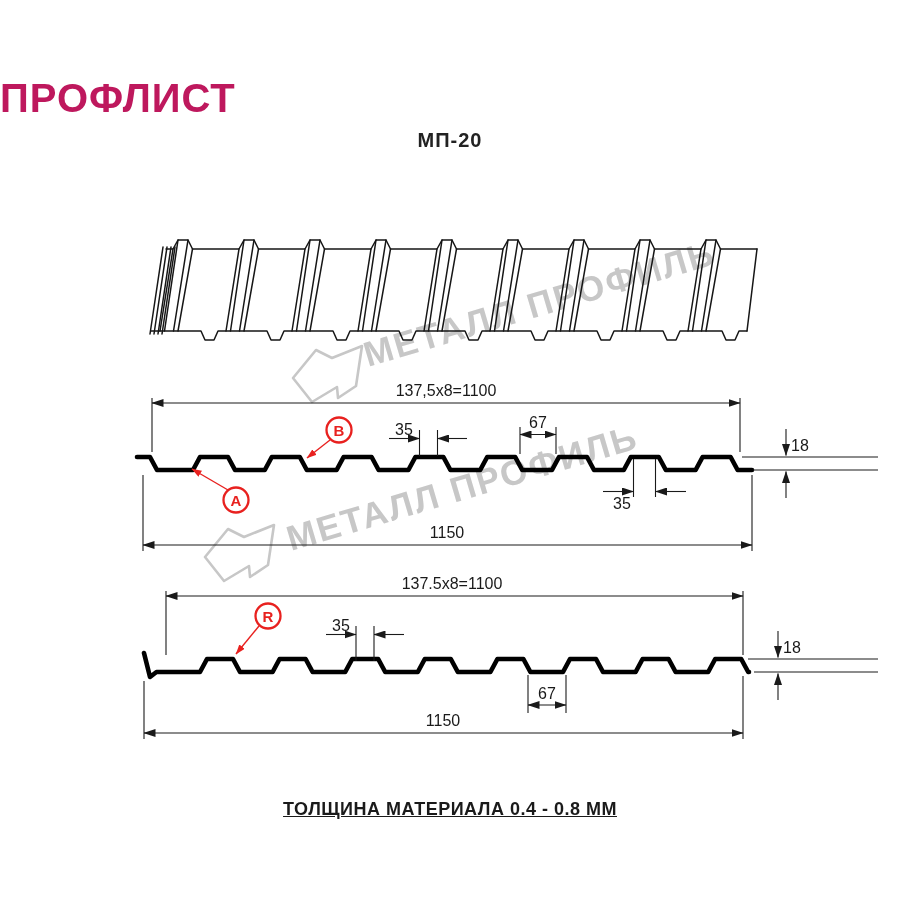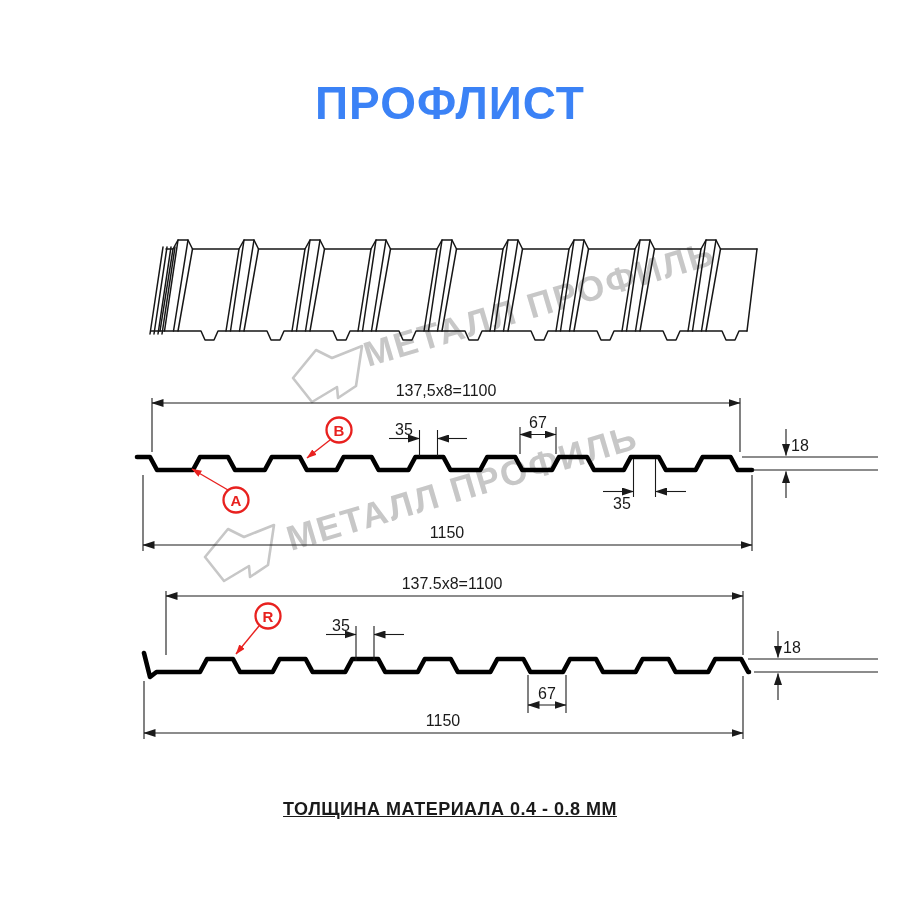--- a/index.html
+++ b/index.html
@@ -1,19 +1,19 @@
 <!DOCTYPE html>
 <html style="--red: #e8211f; --wm: #c7c7c7; --ink: #1a1a1a;"><head>
 <meta charset="utf-8">
 <style>
   html,body{margin:0;padding:0;background:#fff;}
   .page{position:relative;width:900px;height:900px;background:#fff;overflow:hidden;
         font-family:"Liberation Sans","DejaVu Sans",sans-serif;}
-  .title{position:absolute;top:76px;left:0;width:900px;text-align:center;
-         font-size:46px;font-weight:bold;letter-spacing:1px;color:#3b82f6;}
+  .title{position:absolute;top:76px;left:0;width:900px;text-align:left;
+         font-size:40px;font-weight:bold;letter-spacing:1px;color:#be185d;}
   .subtitle{position:absolute;top:129px;left:0;width:900px;text-align:center;
          font-size:20px;font-weight:bold;letter-spacing:1px;color:#222;}
   .footer{position:absolute;top:799px;left:0;width:900px;text-align:center;
          font-size:18px;font-weight:bold;letter-spacing:0.5px;color:#1a1a1a;text-decoration:underline;}
   svg{position:absolute;left:0;top:0;}
   .ln{stroke:var(--ink,#1a1a1a);stroke-width:1.1;fill:none;}
   .prof{stroke:#000;stroke-width:4.6;fill:none;stroke-linejoin:round;stroke-linecap:round;}
   .sk{stroke:#161616;stroke-width:1.5;fill:none;stroke-linejoin:round;stroke-linecap:round;}
   .dim{font-family:"Liberation Sans","DejaVu Sans",sans-serif;font-size:16px;fill:#1a1a1a;}
   .red{stroke:var(--red,#e8211f);stroke-width:2.3;fill:none;}
@@ -23,20 +23,21 @@
   .wm{font-family:"Liberation Sans","DejaVu Sans",sans-serif;font-size:35px;font-weight:bold;
       letter-spacing:2px;fill:var(--wm,#c7c7c7);}
   .logo{stroke:var(--wm,#c7c7c7);stroke-width:2.6;fill:none;stroke-linejoin:round;}
 </style>
 </head>
 <body>
 
 <div class="page">
 
   <div class="title">ПРОФЛИСТ</div>
+  <div class="subtitle">МП-20</div>
 
   <svg width="900" height="900" viewBox="0 0 900 900">
     <defs>
       <marker id="arw" viewBox="0 0 12 8" markerWidth="12" markerHeight="8" refX="11.5" refY="4" orient="auto-start-reverse" markerUnits="userSpaceOnUse">
         <path d="M0 0 L12 4 L0 8 Z" fill="#1a1a1a"></path>
       </marker>
       <marker id="arwR" viewBox="0 0 10 7" markerWidth="10" markerHeight="7" refX="9.5" refY="3.5" orient="auto-start-reverse" markerUnits="userSpaceOnUse">
         <path d="M0 0 L10 3.5 L0 7 Z" fill="var(--red,#e8211f)"></path>
       </marker>
     </defs>

